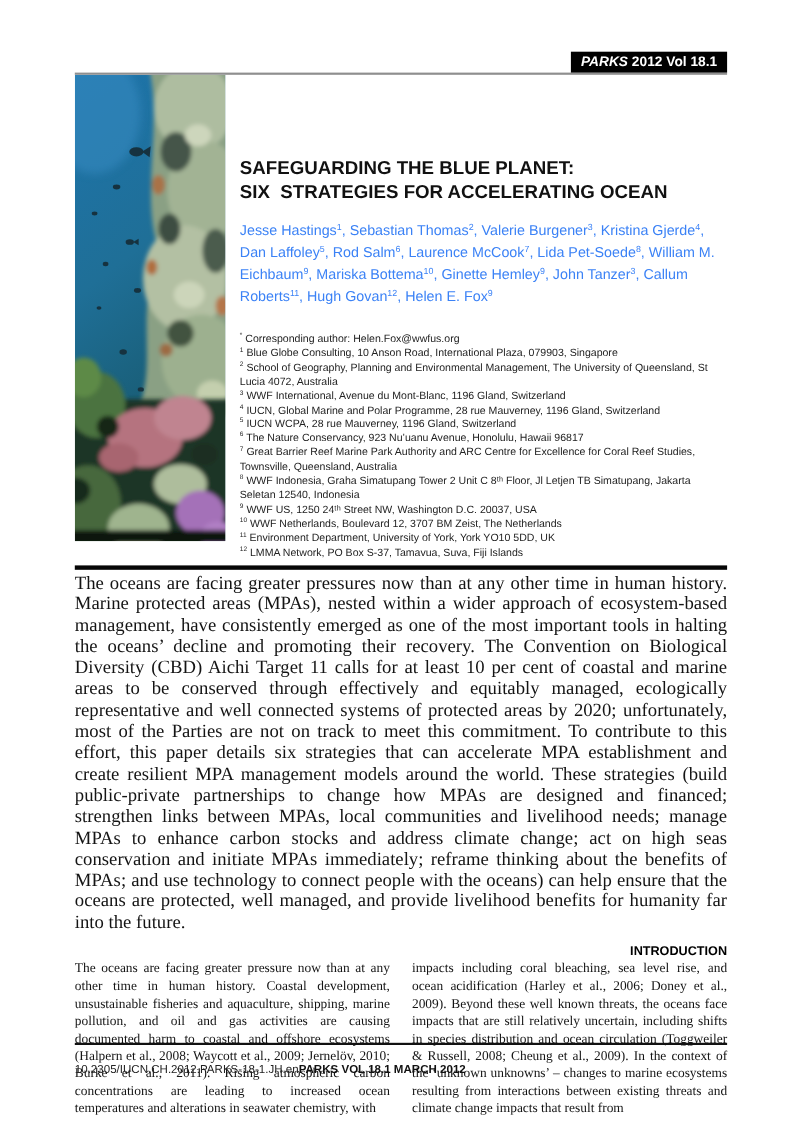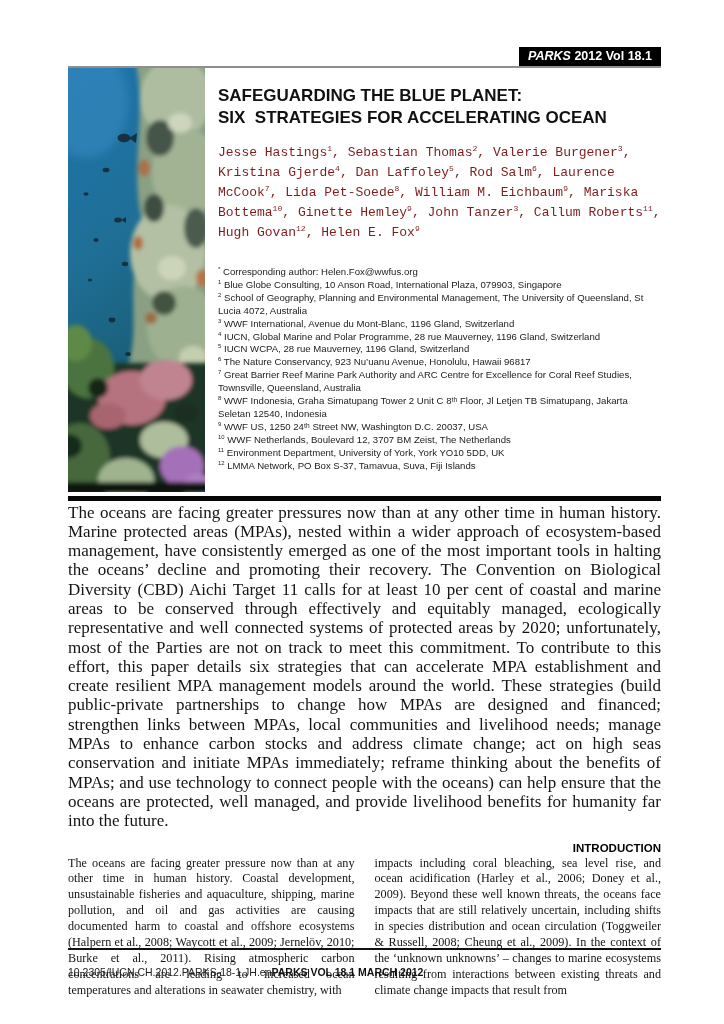--- a/index.html
+++ b/index.html
@@ -25,28 +25,28 @@
     padding:2px 9px 3px 9px;
     white-space:pre;
   }
   .badge .it { font-style:italic; }
   .header-rule { height:2px; background:#8f8f8f; }
 
   
   .head { display:flex; gap:13px; }
   .photo { flex:0 0 137px; width:137px; height:424px; overflow:hidden; }
   .photo svg { display:block; }
-  .head-right { flex:1; padding-top:17px; }
+  .head-right { flex:1; padding-top:28px;margin-top:46px; }
 
   .title { font-size:17px; line-height:21.5px; font-weight:700; color:#111; }
   .title div { white-space:pre-wrap; }
 
   .authors {
     margin-top:15px;
-    font-size:13px; line-height:20px; color:#7f1d1d;font-family:Liberation Mono, monospace;
+    font-size:13px; line-height:20px; color:#3b82f6;
   }
   .authors sup, .affils sup { font-size:62%; line-height:0; vertical-align:super; }
 
   .affils { margin-top:23px; font-size:9.6px; line-height:12.9px; color:#222; }
 
   
   .thick-rule { margin-top:4px; height:4.5px; background:#060606; }
 
   
   .sec-heading { font-size:11.5px; font-weight:700; color:#000; }

